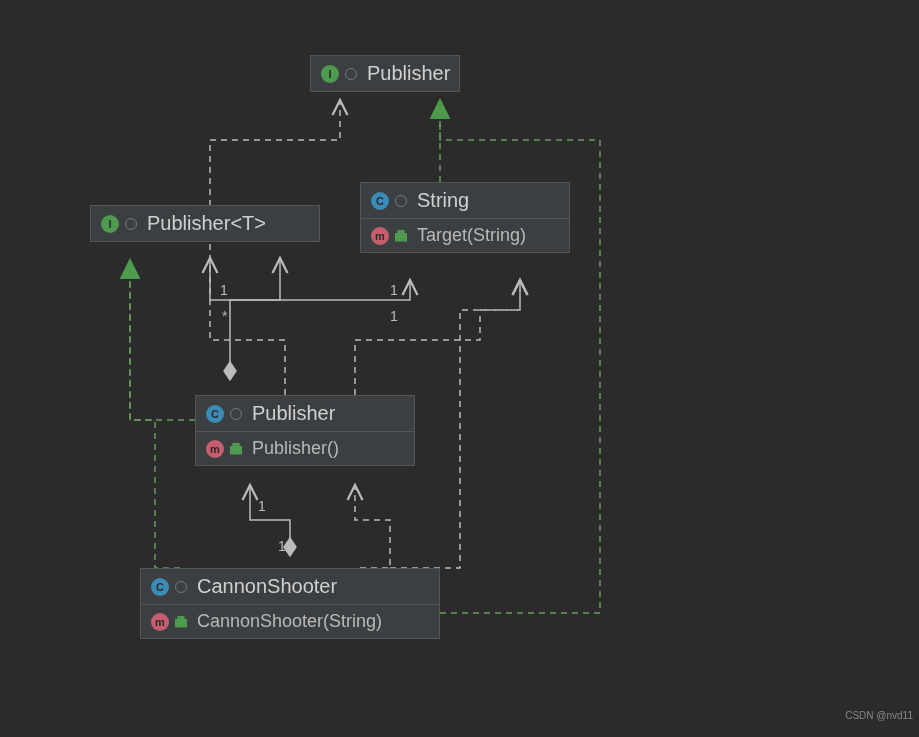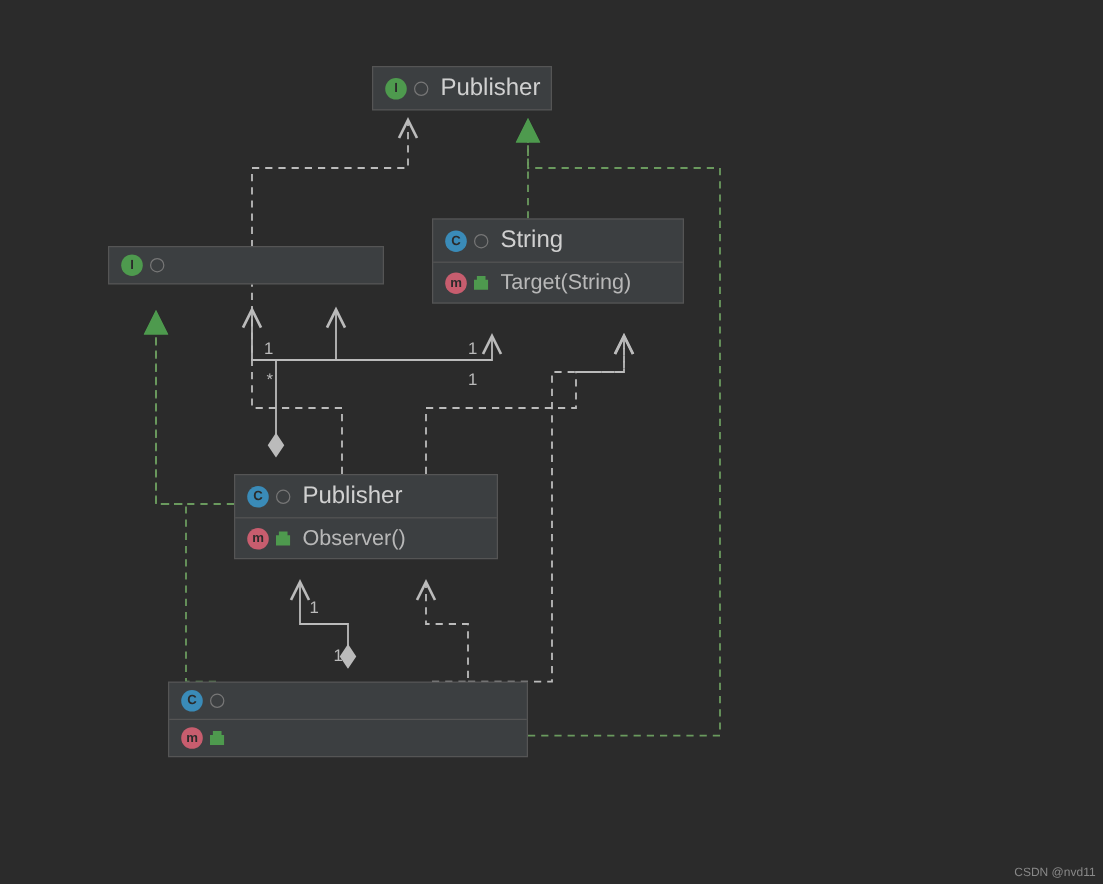--- a/index.html
+++ b/index.html
@@ -76,21 +76,21 @@
     clip-path: polygon(20% 0, 80% 0, 80% 30%, 100% 30%, 100% 100%, 0 100%, 0 30%, 20% 30%);
   }
   .card-label {
     position: absolute;
     font-size: 14px;
     color: #bbb;
   }
   .watermark {
     position: absolute;
     right: 6px;
-    bottom: 4px;
+    bottom: 16px;
     font-size: 10px;
     color: #888;
     text-align: center;
   }
 </style>
 </head>
 <body>
 
 <div class="canvas">
 
@@ -146,20 +146,21 @@
       <span class="icon-circle icon-i">I</span>
       <span class="ring"></span>
       <span>Publisher</span>
     </div>
   </div>
 
   <div class="uml" style="left:90px; top:205px; width:230px;">
     <div class="uml-header">
       <span class="icon-circle icon-i">I</span>
       <span class="ring"></span>
+      <span>Publisher&lt;T&gt;</span>
     </div>
   </div>
 
   <div class="uml" style="left:360px; top:182px; width:210px;">
     <div class="uml-header">
       <span class="icon-circle icon-c">C</span>
       <span class="ring"></span>
       <span>String</span>
     </div>
     <div class="uml-member">
@@ -171,32 +172,34 @@
 
   <div class="uml" style="left:195px; top:395px; width:220px;">
     <div class="uml-header">
       <span class="icon-circle icon-c">C</span>
       <span class="ring"></span>
       <span>Publisher</span>
     </div>
     <div class="uml-member">
       <span class="icon-circle icon-m">m</span>
       <span class="vis"></span>
-      <span>Observer()</span>
+      <span>Publisher()</span>
     </div>
   </div>
 
   <div class="uml" style="left:140px; top:568px; width:300px;">
     <div class="uml-header">
       <span class="icon-circle icon-c">C</span>
       <span class="ring"></span>
+      <span>CannonShooter</span>
     </div>
     <div class="uml-member">
       <span class="icon-circle icon-m">m</span>
       <span class="vis"></span>
+      <span>CannonShooter(String)</span>
     </div>
   </div>
 
   <div class="card-label" style="left:220px; top:282px;">1</div>
   <div class="card-label" style="left:222px; top:308px;">*</div>
   <div class="card-label" style="left:390px; top:282px;">1</div>
   <div class="card-label" style="left:390px; top:308px;">1</div>
   <div class="card-label" style="left:258px; top:498px;">1</div>
   <div class="card-label" style="left:278px; top:538px;">1</div>
 

